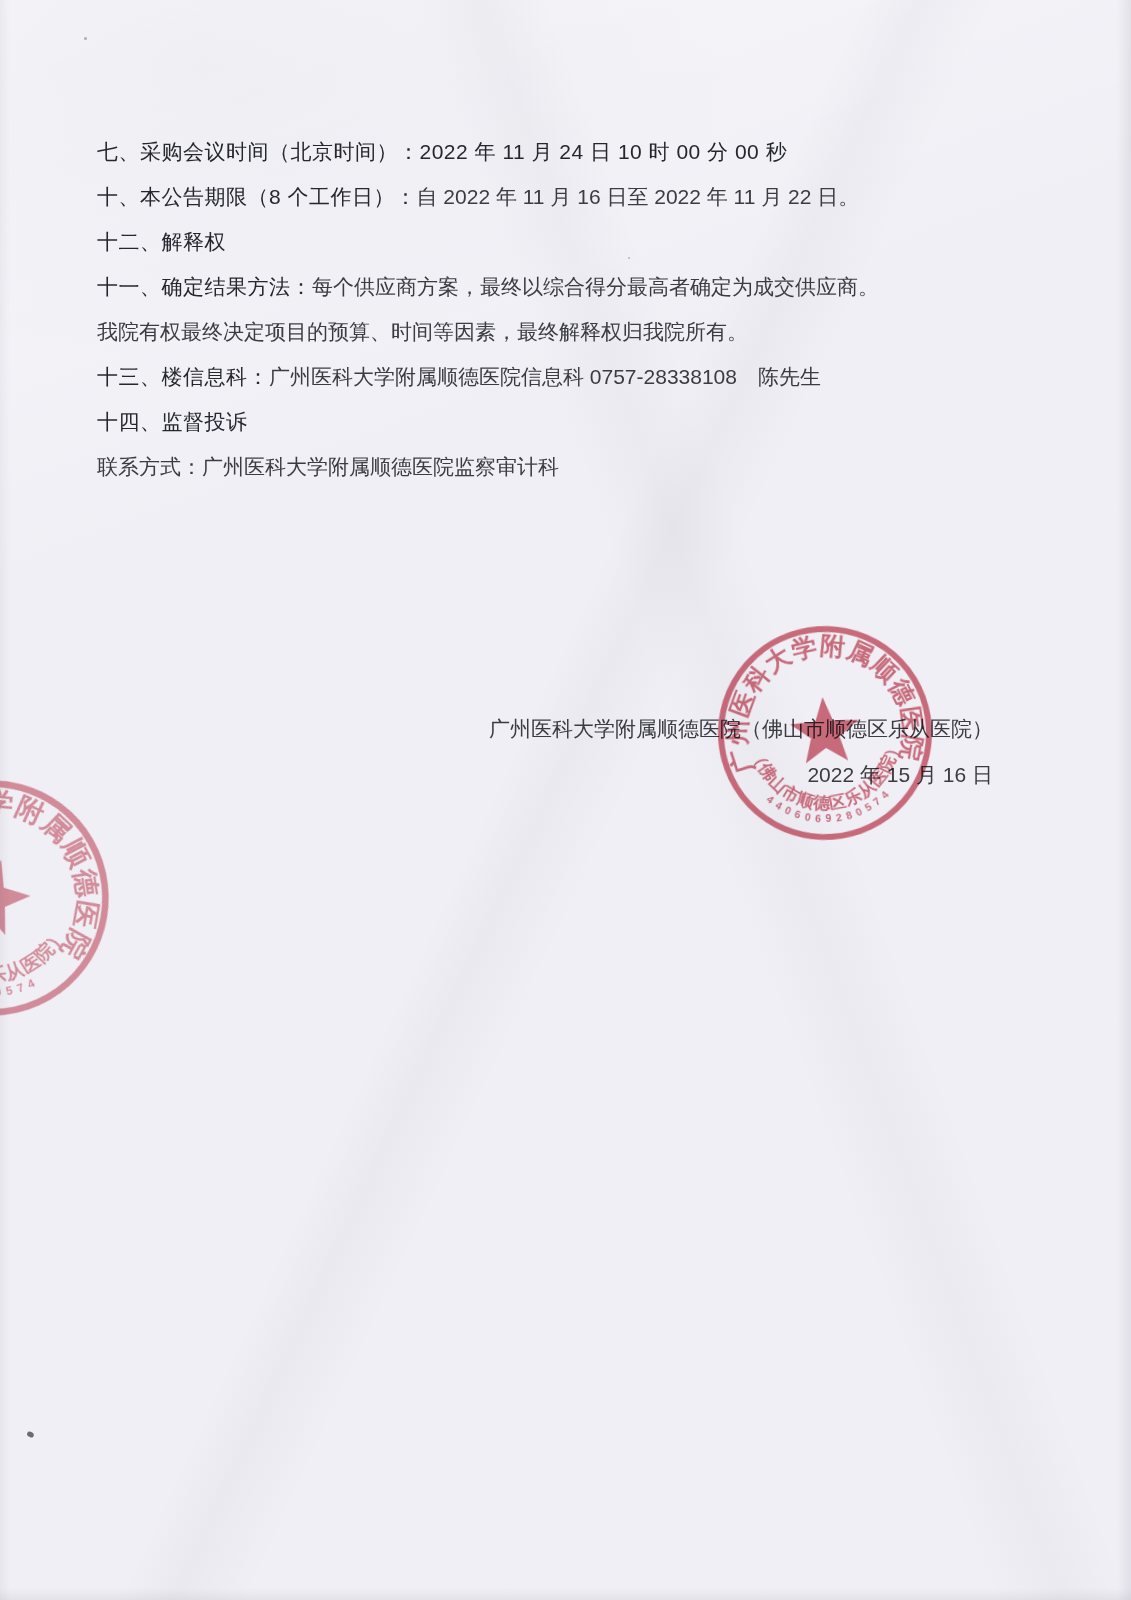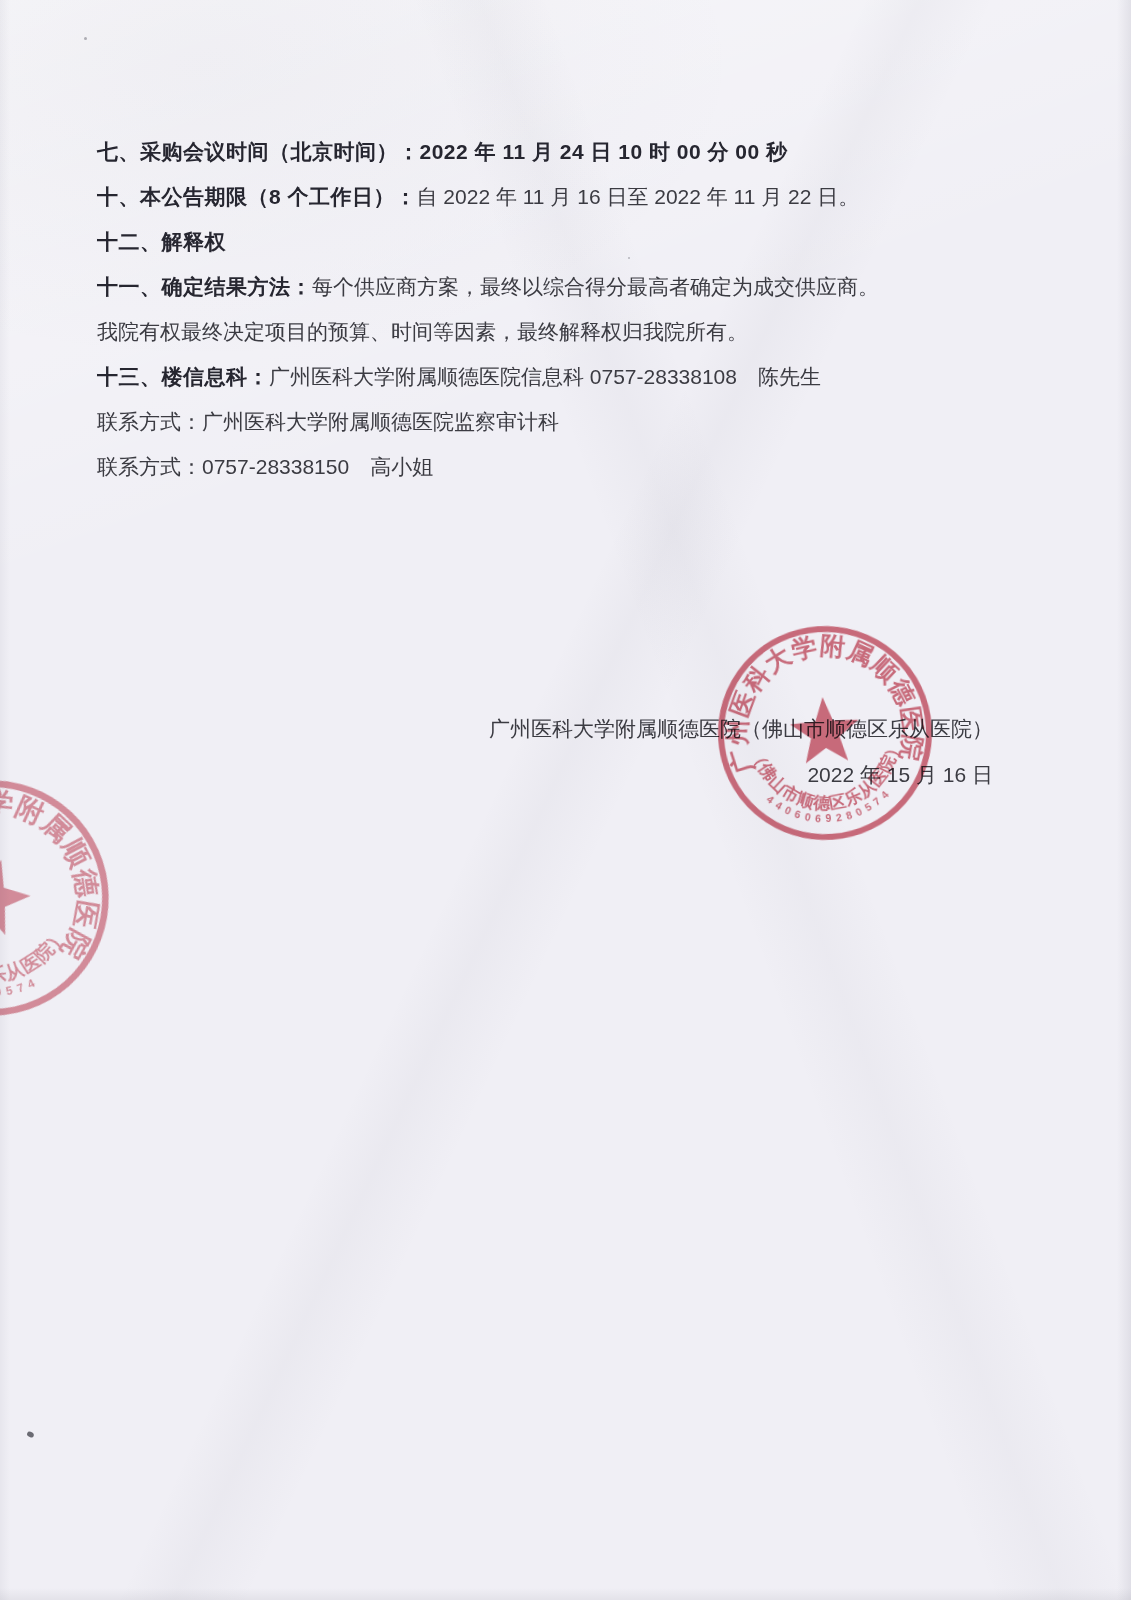--- a/index.html
+++ b/index.html
@@ -19,21 +19,21 @@
       linear-gradient(to top, rgba(60,60,80,.07) 0px, rgba(60,60,80,0) 12px),
       linear-gradient(160deg, rgba(255,255,255,.5) 0%, transparent 30%),
       var(--paper,#f0eff5);
   }
   .body-text{
     position:absolute;left:97px;top:129px;width:958px;
     font-size:21px;line-height:45px;color:var(--ink,#3b3b42);
     text-align:justify;
   }
   .body-text p{margin:0;}
-  .lbl{font-weight:700;color:#262630;letter-spacing:.5px;}
+  .lbl{font-weight:400;color:#262630;letter-spacing:.5px;}
   .sig-block{
     position:absolute;right:138px;top:706px;text-align:right;
     font-size:21px;color:var(--ink,#3b3b42);
   }
   .sig-block p{margin:0;line-height:46px;}
   
   .stamp{
     position:absolute;color:var(--stamp,#cb5263);
     mix-blend-mode:multiply;opacity:.82;filter:blur(.3px);
   }
@@ -54,22 +54,22 @@
 
 <div class="page">
 
   <main class="body-text">
     <p><span class="lbl">七、采购会议时间（北京时间）：</span><span class="lbl">2022 年 11 月 24 日 10 时 00 分 00 秒</span></p>
     <p><span class="lbl">十、本公告期限（8 个工作日）：</span><span>自 2022 年 11 月 16 日至 2022 年 11 月 22 日。</span></p>
     <p><span class="lbl">十二、解释权</span></p>
     <p><span class="lbl">十一、确定结果方法：</span><span>每个供应商方案，最终以综合得分最高者确定为成交供应商。</span></p>
     <p><span>我院有权最终决定项目的预算、时间等因素，最终解释权归我院所有。</span></p>
     <p><span class="lbl">十三、楼信息科：</span><span>广州医科大学附属顺德医院信息科 0757-28338108　陈先生</span></p>
+    <p><span class="lbl">十四、监督投诉</span></p>
     <p><span>联系方式：广州医科大学附属顺德医院监察审计科</span></p>
-    <p><span>联系方式：0757-28338150　高小姐</span></p>
   </main>
 
   <div class="sig-block">
     <p>广州医科大学附属顺德医院（佛山市顺德区乐从医院）</p>
     <p>2022 年 15 月 16 日</p>
   </div>
 
   <svg class="stamp stamp-main" viewBox="-120 -120 240 240" width="240" height="240">
     <defs>
       <path id="s1t" d="M -74 28 A 79 79 0 1 1 74 28"></path>

